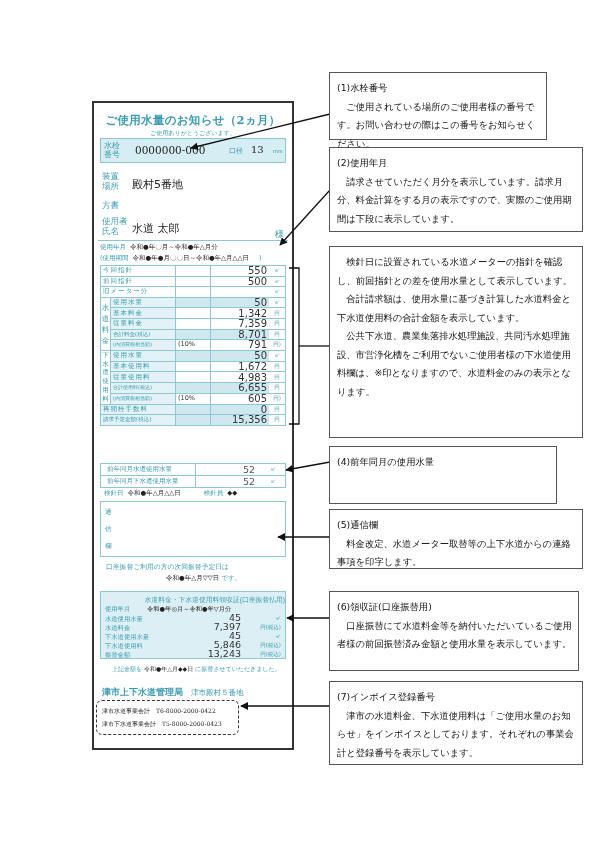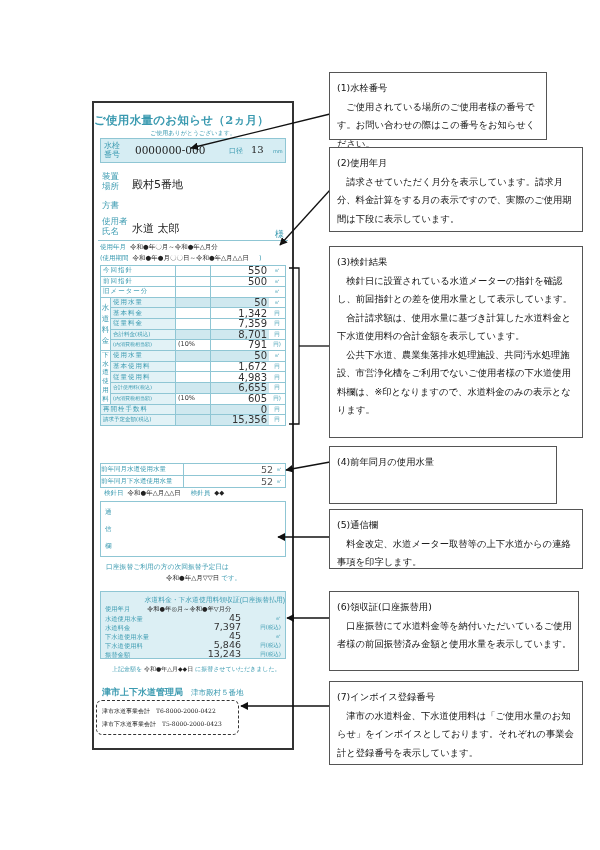--- a/index.html
+++ b/index.html
@@ -1,18 +1,18 @@
 <!DOCTYPE html>
 <html><head>
 <meta charset="utf-8">
 <style>
   html,body{margin:0;padding:0;background:#fff;}
   body{width:600px;height:850px;position:relative;overflow:hidden;font-family:"DejaVu Sans",sans-serif;color:#222;}
   .card{position:absolute;left:92px;top:101px;width:202px;height:649px;border:2px solid #333;border-right-width:2px;box-sizing:border-box;background:#fff;}
-  .title{position:absolute;left:0;right:0;top:10px;text-align:left;font-family:"DejaVu Serif",serif;font-size:11.5px;color:#3a9ab0;font-weight:bold;letter-spacing:0.3px;}
+  .title{position:absolute;left:0;right:0;top:10px;text-align:center;font-family:"DejaVu Serif",serif;font-size:11.5px;color:#3a9ab0;font-weight:bold;letter-spacing:0.3px;}
   .subtitle{position:absolute;left:0;right:0;top:26px;text-align:center;font-size:6px;color:#3a9ab0;}
   .meterbox{position:absolute;left:6px;top:35px;width:186px;height:25px;background:#d6edf3;border:1px solid #8fc6d4;box-sizing:border-box;text-align:center;}
   .meterbox .lbl{position:absolute;left:3px;top:2px;font-size:8px;line-height:9px;color:#3a9ab0;font-family:"DejaVu Serif",serif;}
   .meterbox .num{position:absolute;left:34px;top:5px;font-family:"DejaVu Serif",serif;font-size:10.5px;color:#222;}
   .meterbox .bore{position:absolute;left:128px;top:7px;font-size:7px;color:#3a9ab0;}
   .meterbox .borev{position:absolute;left:150px;top:5px;font-family:"DejaVu Serif",serif;font-size:10px;color:#222;}
   .meterbox .unit{position:absolute;left:172px;top:9px;font-size:5px;color:#3a9ab0;}
   .lbl2{position:absolute;left:8px;font-size:8.5px;line-height:10px;color:#3a9ab0;font-family:"DejaVu Serif",serif;}
   .val{position:absolute;left:38px;font-size:11px;color:#222;}
   .sama{position:absolute;right:8px;top:125px;font-size:9px;color:#3a9ab0;font-family:"DejaVu Serif",serif;}
@@ -22,21 +22,21 @@
   table.grid{position:absolute;left:6px;border-collapse:collapse;width:186px;font-size:6.5px;}
   table.grid td{border:1px solid #8fc6d4;height:9.6px;padding:0 2px;line-height:9px;}
   table.grid td.l{color:#3a9ab0;font-family:"DejaVu Serif",serif;letter-spacing:1px;width:60px;white-space:nowrap;}
   table.grid td.lh{background:#e2f2f6;}
   table.grid td.cat{color:#3a9ab0;width:9px;text-align:center;font-family:"DejaVu Serif",serif;font-size:7.5px;line-height:11px;padding:0;}
   table.grid td.mid{width:30px;font-size:6.5px;color:#333;}
   table.grid td.v{text-align:right;font-size:10px;color:#333;border-right:none;}
   table.grid td.u{width:12px;text-align:center;color:#3a9ab0;font-size:5.5px;border-left:none;}
   table.grid td.shade{background:#cfe8ef;}
   .prevtbl{position:absolute;left:6px;top:360px;width:186px;border-collapse:collapse;font-size:6.5px;}
-  .prevtbl td{border:1px solid #8fc6d4;height:10px;padding:0 0;}
+  .prevtbl td{border:1px solid #8fc6d4;height:10px;padding:0 6px;}
   .prevtbl td.l{color:#3a9ab0;font-family:"DejaVu Serif",serif;width:82px;white-space:nowrap;}
   .prevtbl td.v{text-align:right;font-size:9.5px;color:#555;border-right:none;}
   .prevtbl td.u{width:12px;color:#3a9ab0;font-size:5.5px;border-left:none;text-align:center;}
   .commbox{position:absolute;left:6px;top:398px;width:186px;height:56px;border:1px solid #8fc6d4;box-sizing:border-box;}
   .commbox .c{position:absolute;left:4px;font-size:6.5px;color:#3a9ab0;font-family:"DejaVu Serif",serif;}
   .receipt{position:absolute;left:6px;top:488px;width:186px;height:68px;background:#dcefF4;border:1px solid #8fc6d4;box-sizing:border-box;}
   .receipt .hd{position:absolute;left:0;right:0;top:3px;text-align:right;font-size:6.8px;color:#3a9ab0;font-family:Liberation Sans, sans-serif;}
   .receipt .row{position:absolute;left:4px;right:4px;height:9px;font-size:6.3px;}
   .receipt .row .k{position:absolute;left:0;color:#3a9ab0;font-family:"DejaVu Serif",serif;}
   .receipt .row .v{position:absolute;right:40px;font-size:9.5px;color:#333;top:-3px;}
@@ -184,21 +184,21 @@
           <td class="u">㎥</td>
         </tr>
     <tr>
           <td class="l">前年同月下水道使用水量</td>
           <td class="v">52</td>
           <td class="u">㎥</td>
         </tr>
   </tbody>
     </table>
 
-  <div class="line-small" style="top:386px;left:10px"><span class="k">検針日</span><span>令和●年△月△△日</span><span class="k" style="margin-left:10px">検針員</span><span>◆◆</span></div>
+  <div class="line-small" style="top:386px;left:10px"><span class="k">検針日</span><span>令和●年△月△△日</span><span class="k" style="margin-left:23px">検針員</span><span>◆◆</span></div>
 
   <div class="commbox">
     <div class="c" style="top:6px">通</div>
     <div class="c" style="top:23px">信</div>
     <div class="c" style="top:40px">欄</div>
   </div>
 
   <div class="line-small" style="top:459px;left:12px;color:#3a9ab0;font-size:6.8px;font-family:'DejaVu Serif',serif">口座振替ご利用の方の次回振替予定日は</div>
   <div class="line-small" style="top:471px;left:72px"><span>令和●年△月▽▽日</span> <span style="color:#3a9ab0">です。</span></div>
 
@@ -263,21 +263,20 @@
 
 <div class="note" style="left:329px;top:72px;width:218px;height:68px">
   <span class="head">(1)水栓番号</span>
   <p>ご使用されている場所のご使用者様の番号です。お問い合わせの際はこの番号をお知らせください。</p>
 </div>
 <div class="note" style="left:329px;top:147px;width:254px;height:85px">
   <span class="head">(2)使用年月</span>
   <p>請求させていただく月分を表示しています。請求月分、料金計算をする月の表示ですので、実際のご使用期間は下段に表示しています。</p>
 </div>
 <div class="note" style="left:329px;top:246px;width:254px;height:192px">
-  <span class="head">(3)検針結果</span>
   <p>検針日に設置されている水道メーターの指針を確認し、前回指針との差を使用水量として表示しています。</p>
   <p>合計請求額は、使用水量に基づき計算した水道料金と下水道使用料の合計金額を表示しています。</p>
   <p>公共下水道、農業集落排水処理施設、共同汚水処理施設、市営浄化槽をご利用でないご使用者様の下水道使用料欄は、※印となりますので、水道料金のみの表示となります。</p>
 </div>
 <div class="note" style="left:329px;top:446px;width:228px;height:58px">
   <span class="head">(4)前年同月の使用水量</span>
 </div>
 <div class="note" style="left:329px;top:509px;width:254px;height:60px">
   <span class="head">(5)通信欄</span>
   <p>料金改定、水道メーター取替等の上下水道からの連絡事項を印字します。</p>

